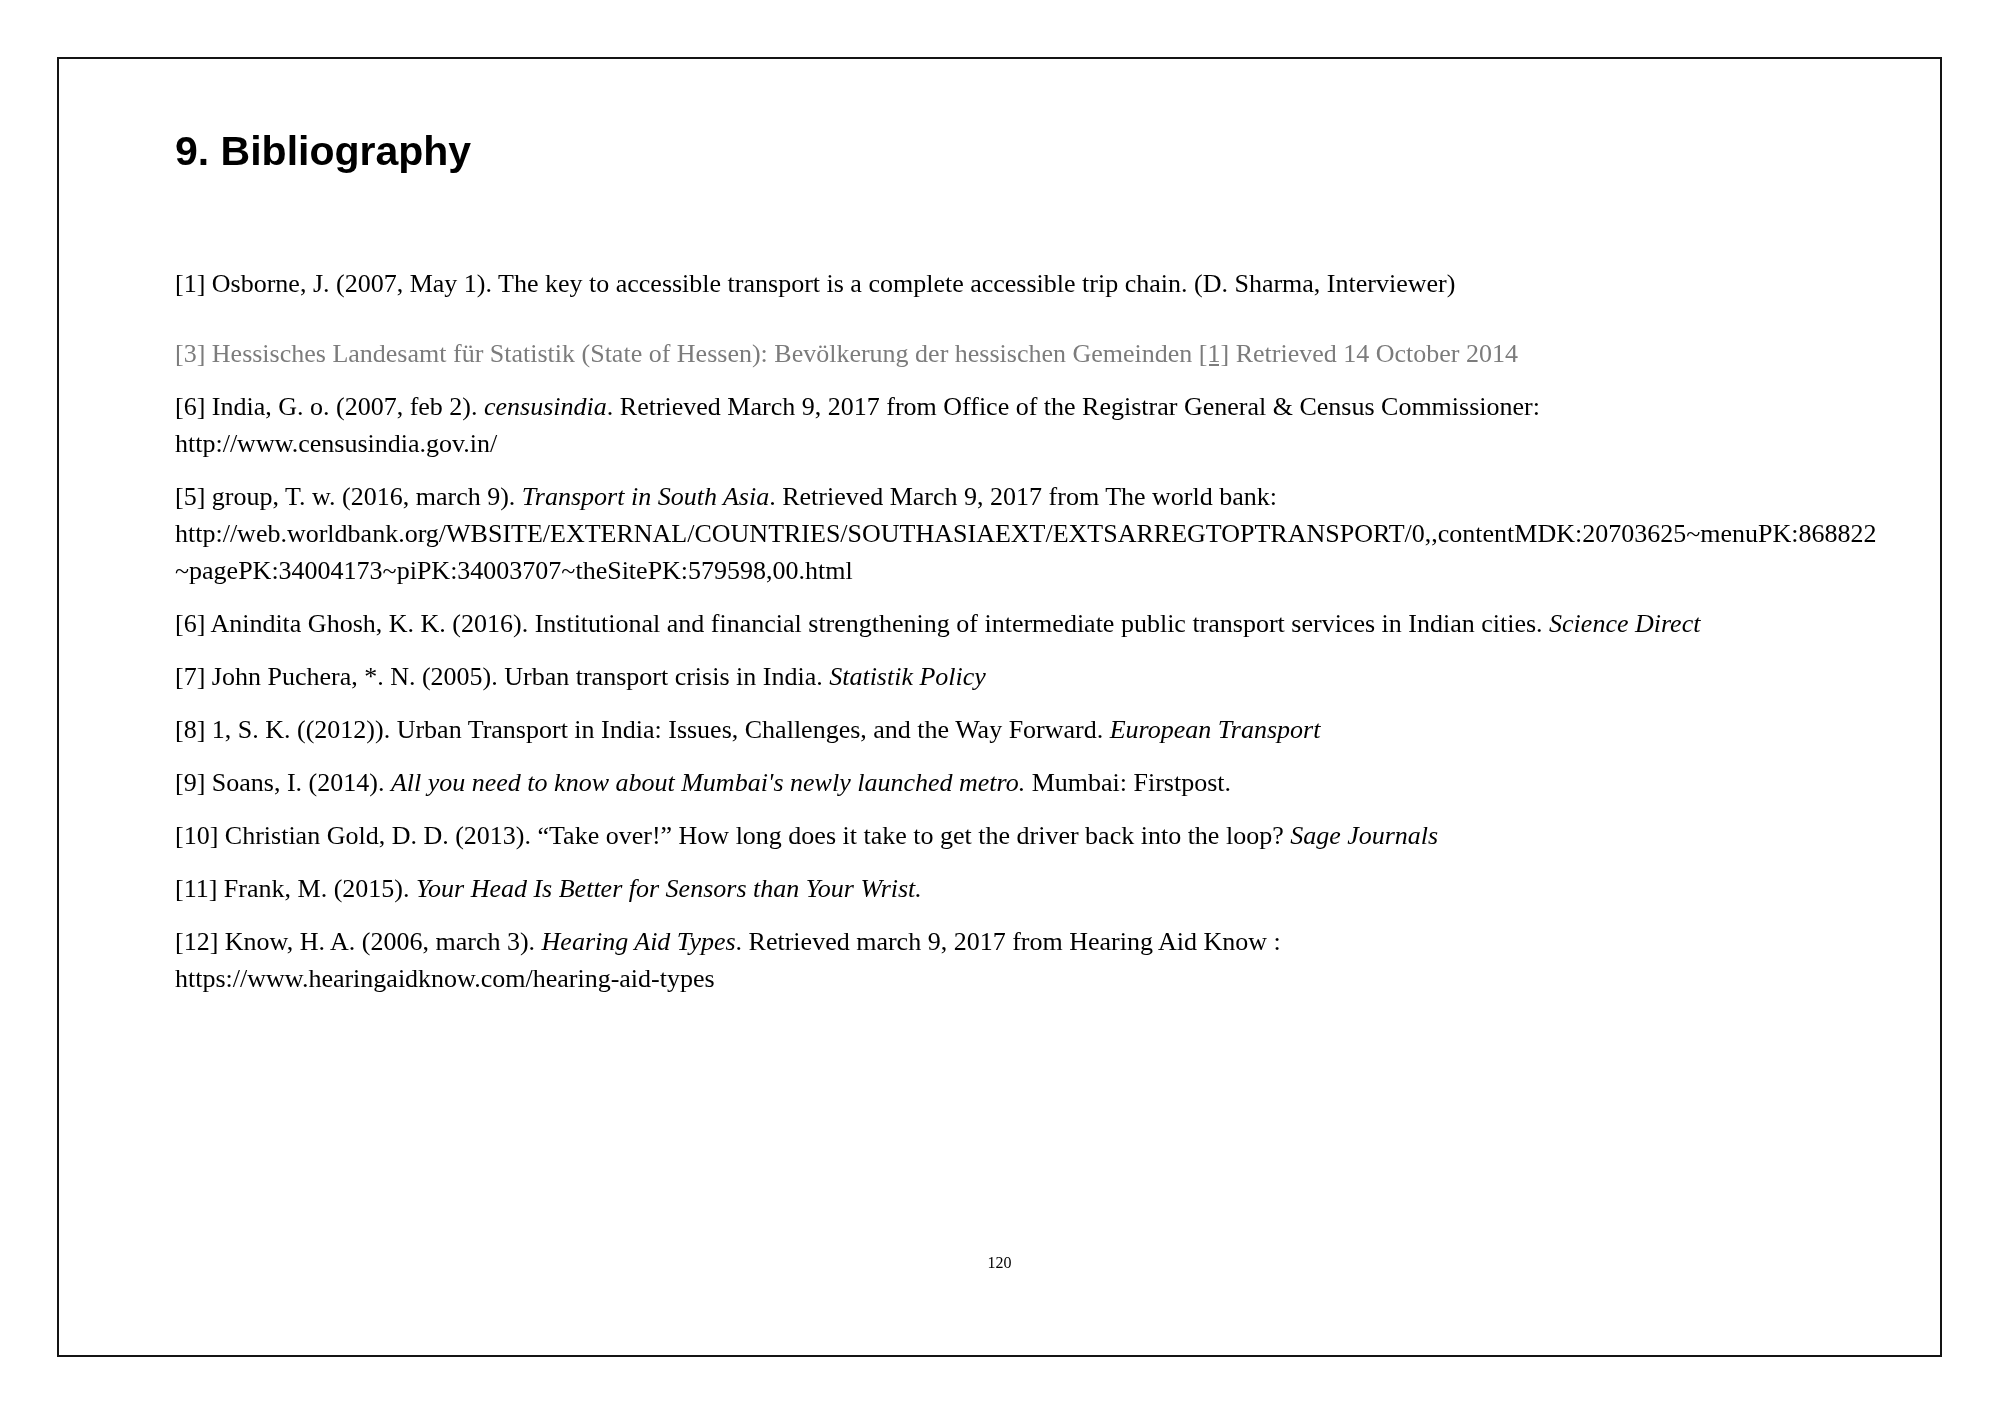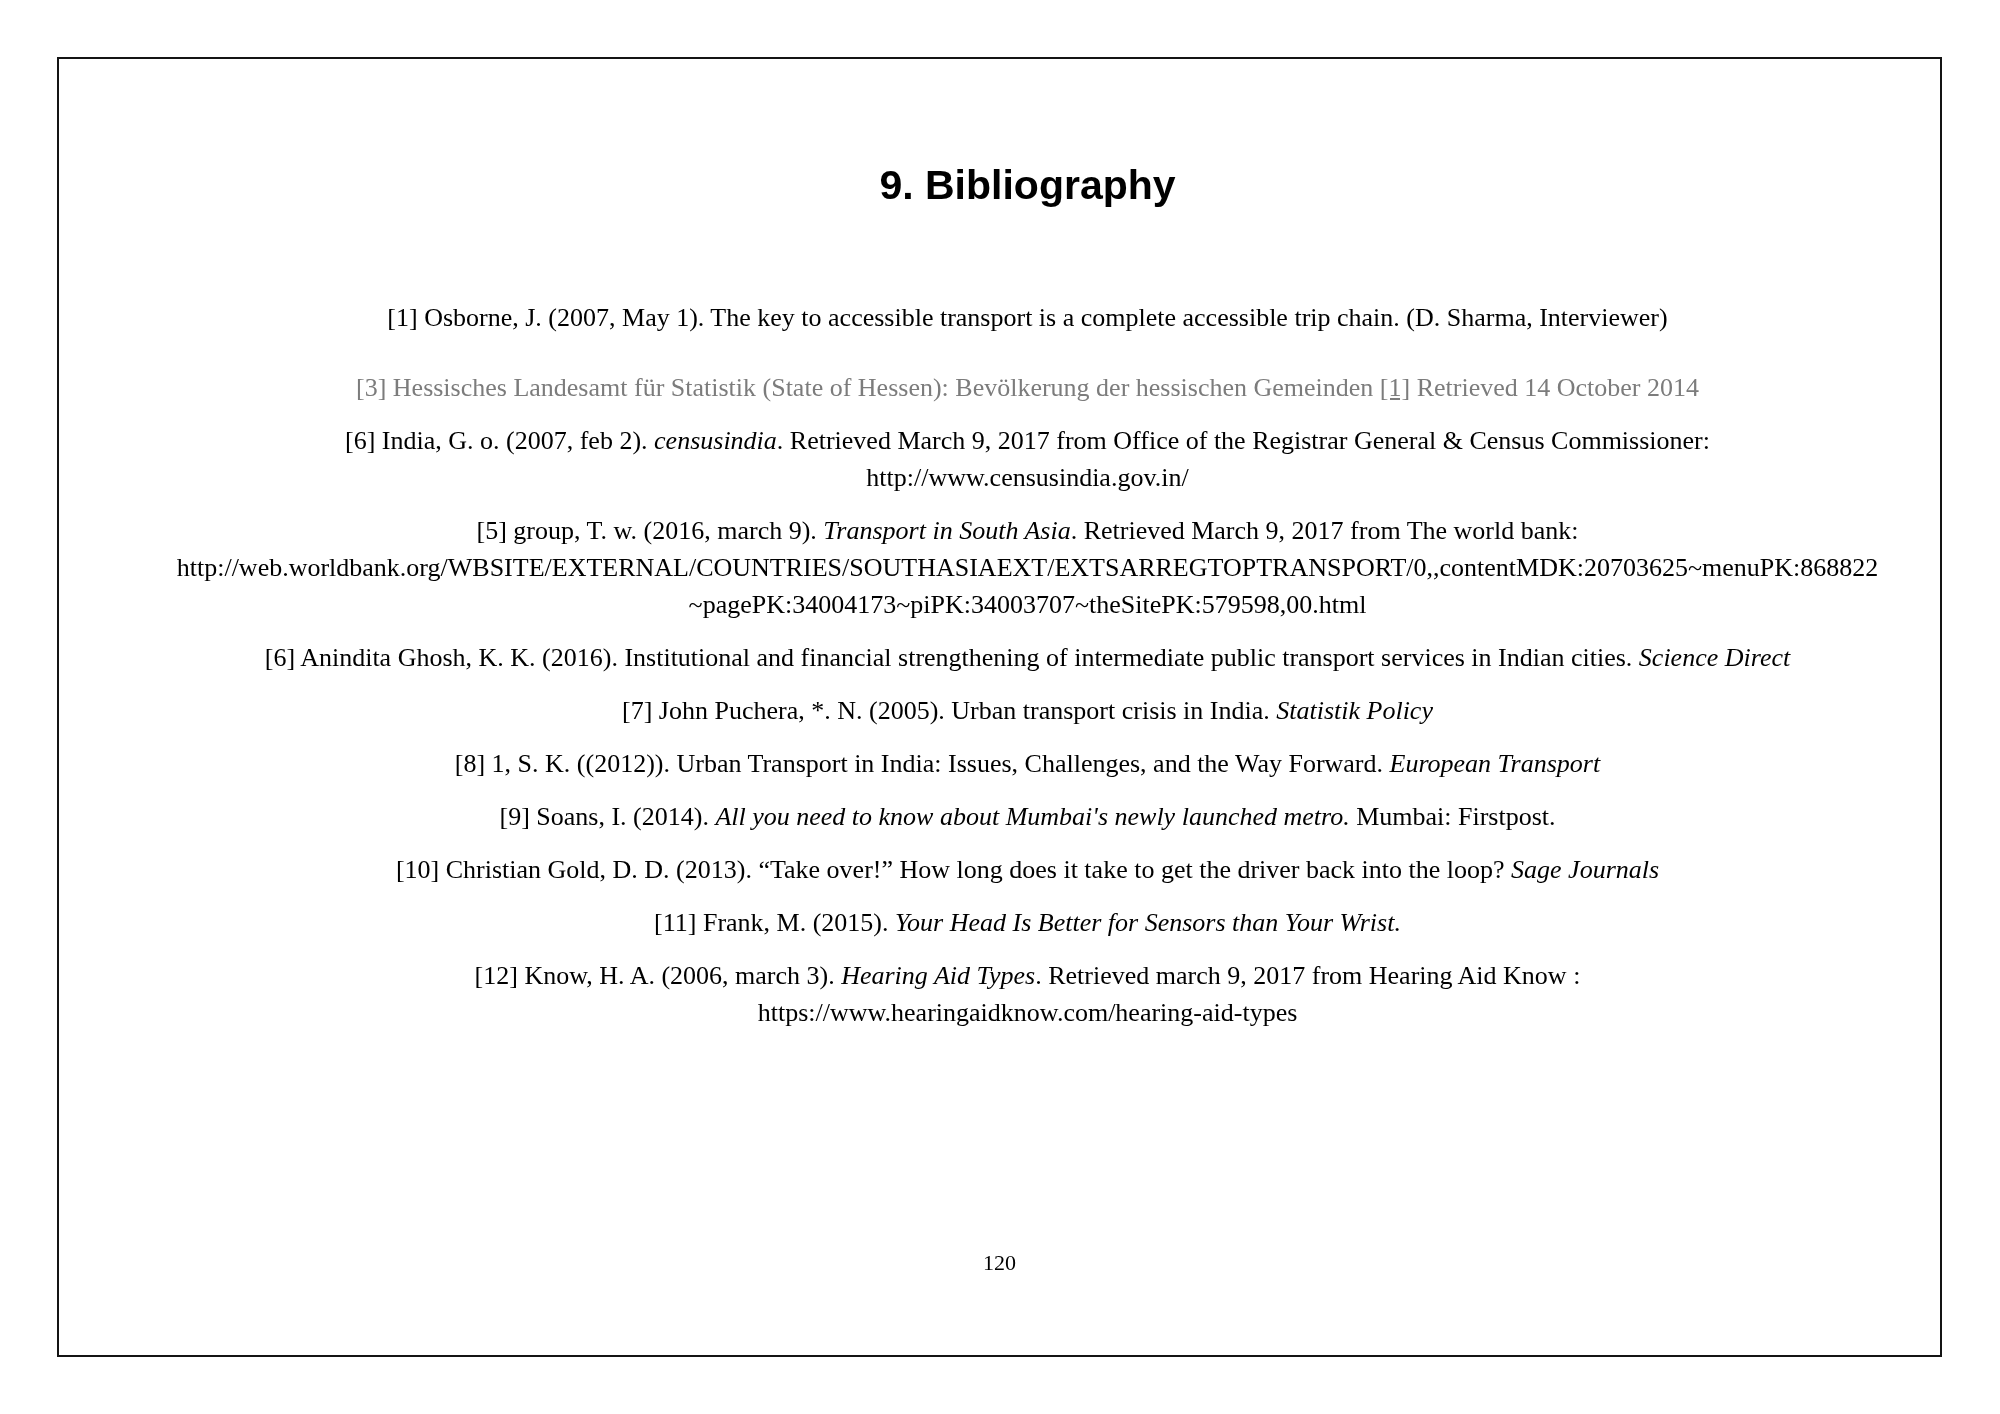--- a/index.html
+++ b/index.html
@@ -20,23 +20,22 @@
     left: 57px;
     top: 57px;
     width: 1885px;
     height: 1300px;
     box-sizing: border-box;
     border: 2px solid #141414;
     background: #ffffff;
   }
   .content {
     box-sizing: border-box;
-    padding: 102px 60px 0 116px;
+    padding: 68px 60px 0 116px;
     width: 100%;
-    text-align: center;
   }
   .heading {
     font-family: "Liberation Sans", sans-serif;
     font-weight: 700;
     font-size: 41px;
     line-height: 48px;
     margin: 0 0 90px 0;
     color: #000000;
   }
   .entries { }
@@ -56,21 +55,21 @@
     display: block;
     max-width: 100%;
     word-break: break-all;
   }
   .page-number {
     position: absolute;
     left: 0;
     top: 1191px;
     width: 100%;
     text-align: center;
-    font-size: 22px;
+    font-size: 16px;
     line-height: 26px;
     color: #000000;
   }
 </style>
 </head>
 <body>
 
 <div class="page">
   <div class="content">
     <h1 class="heading">9. Bibliography</h1>

